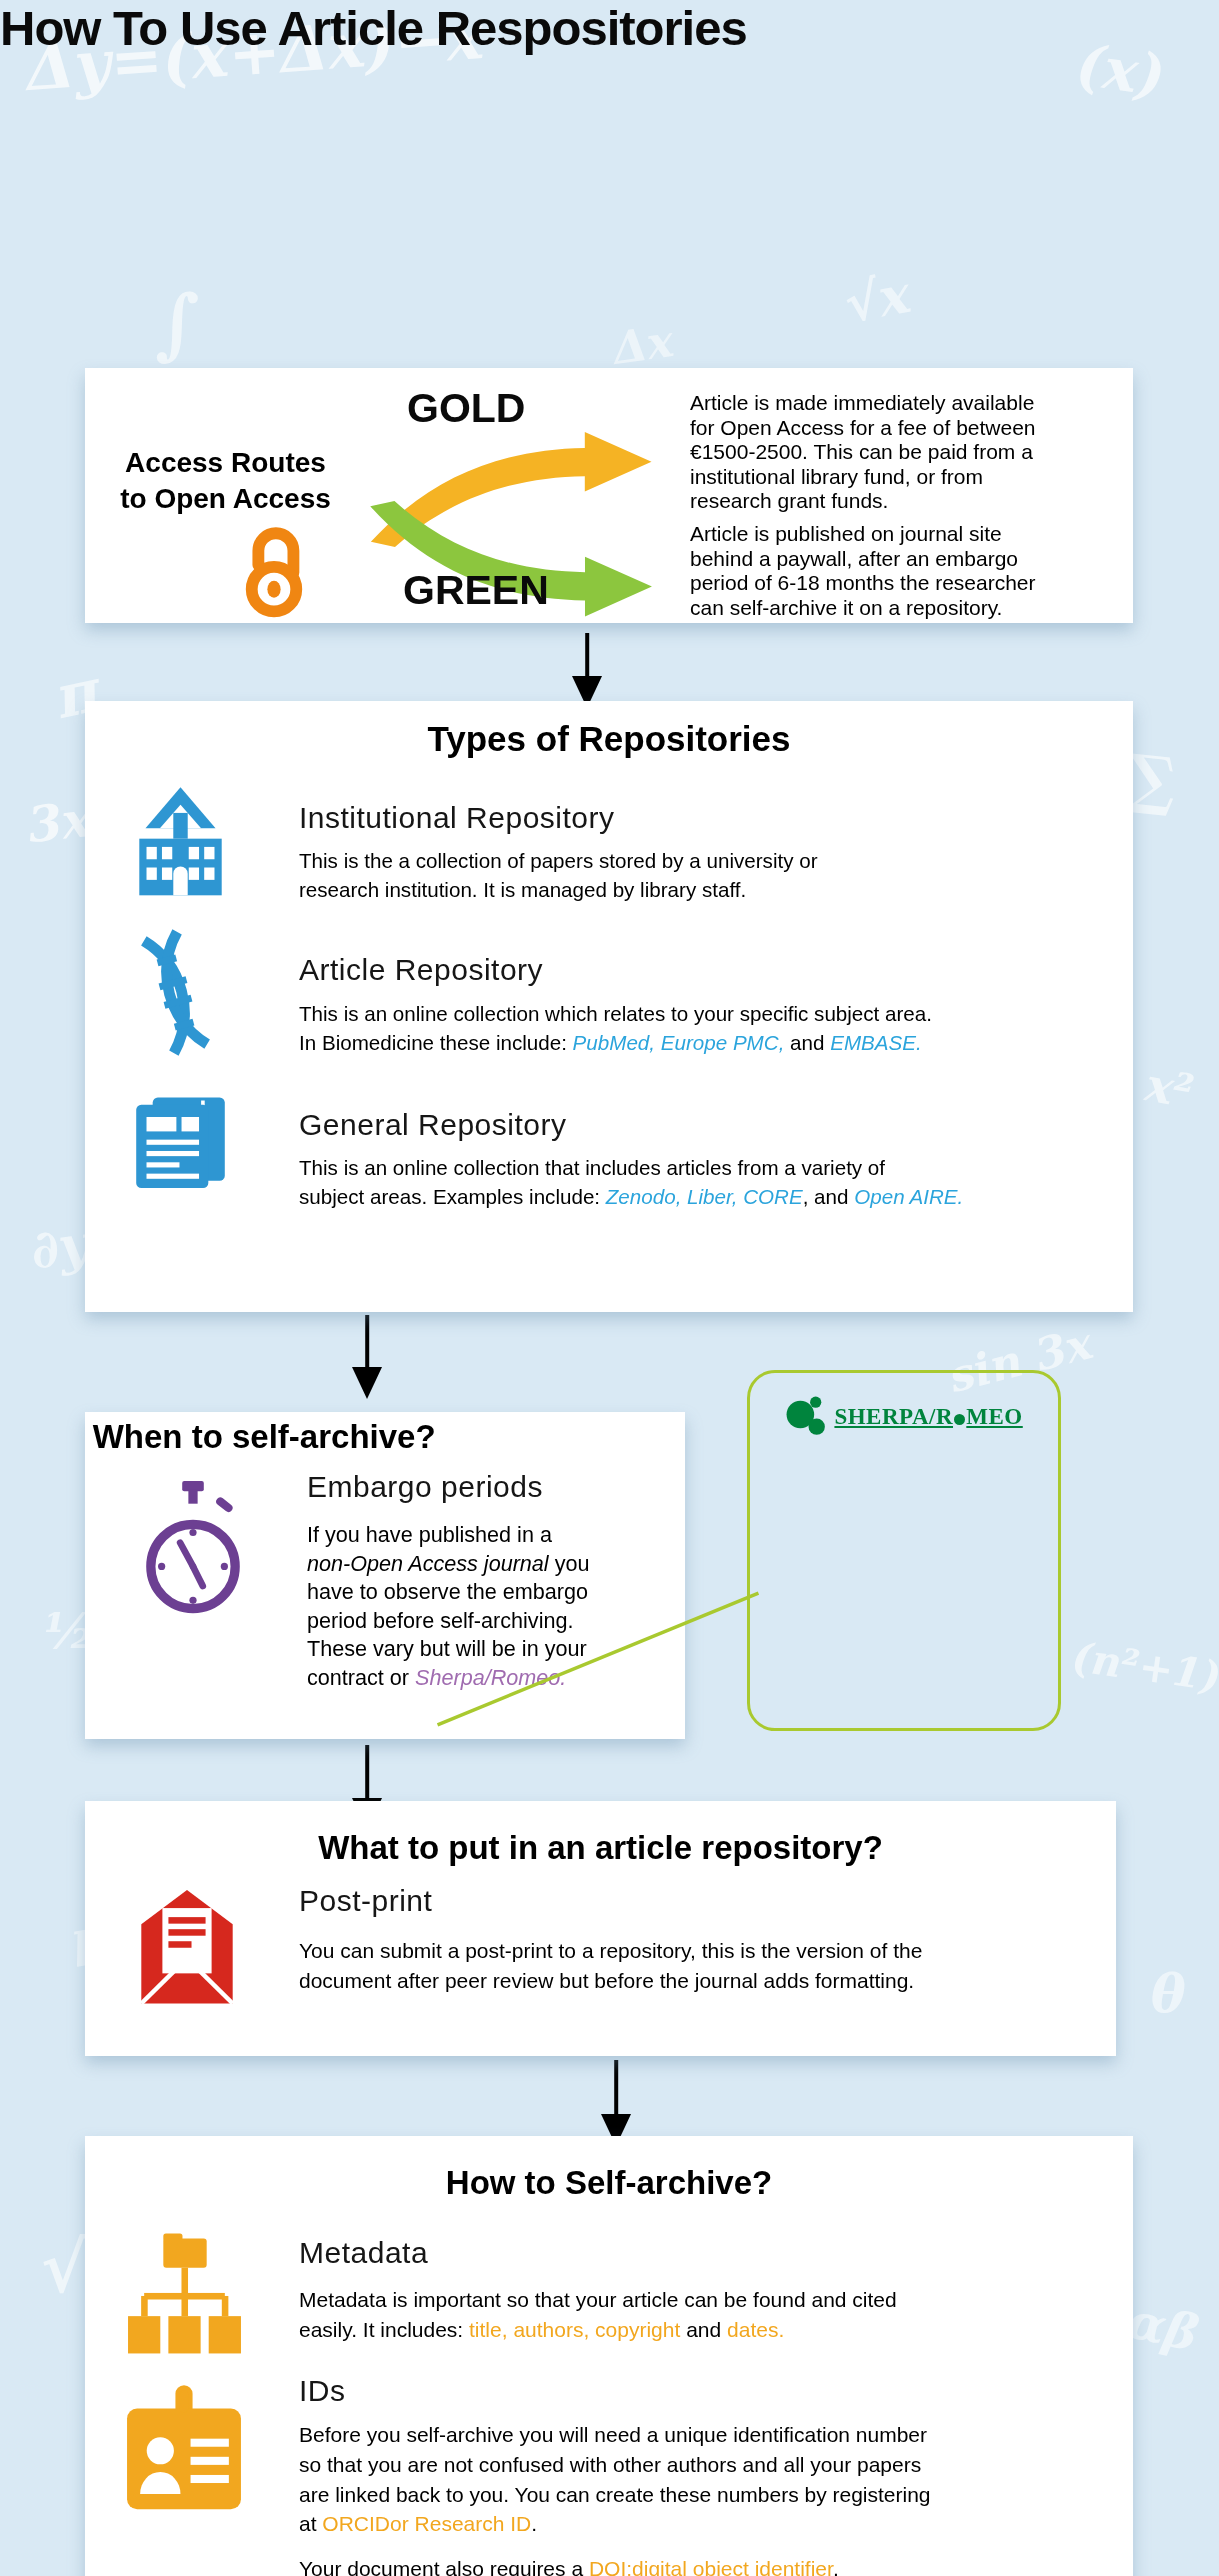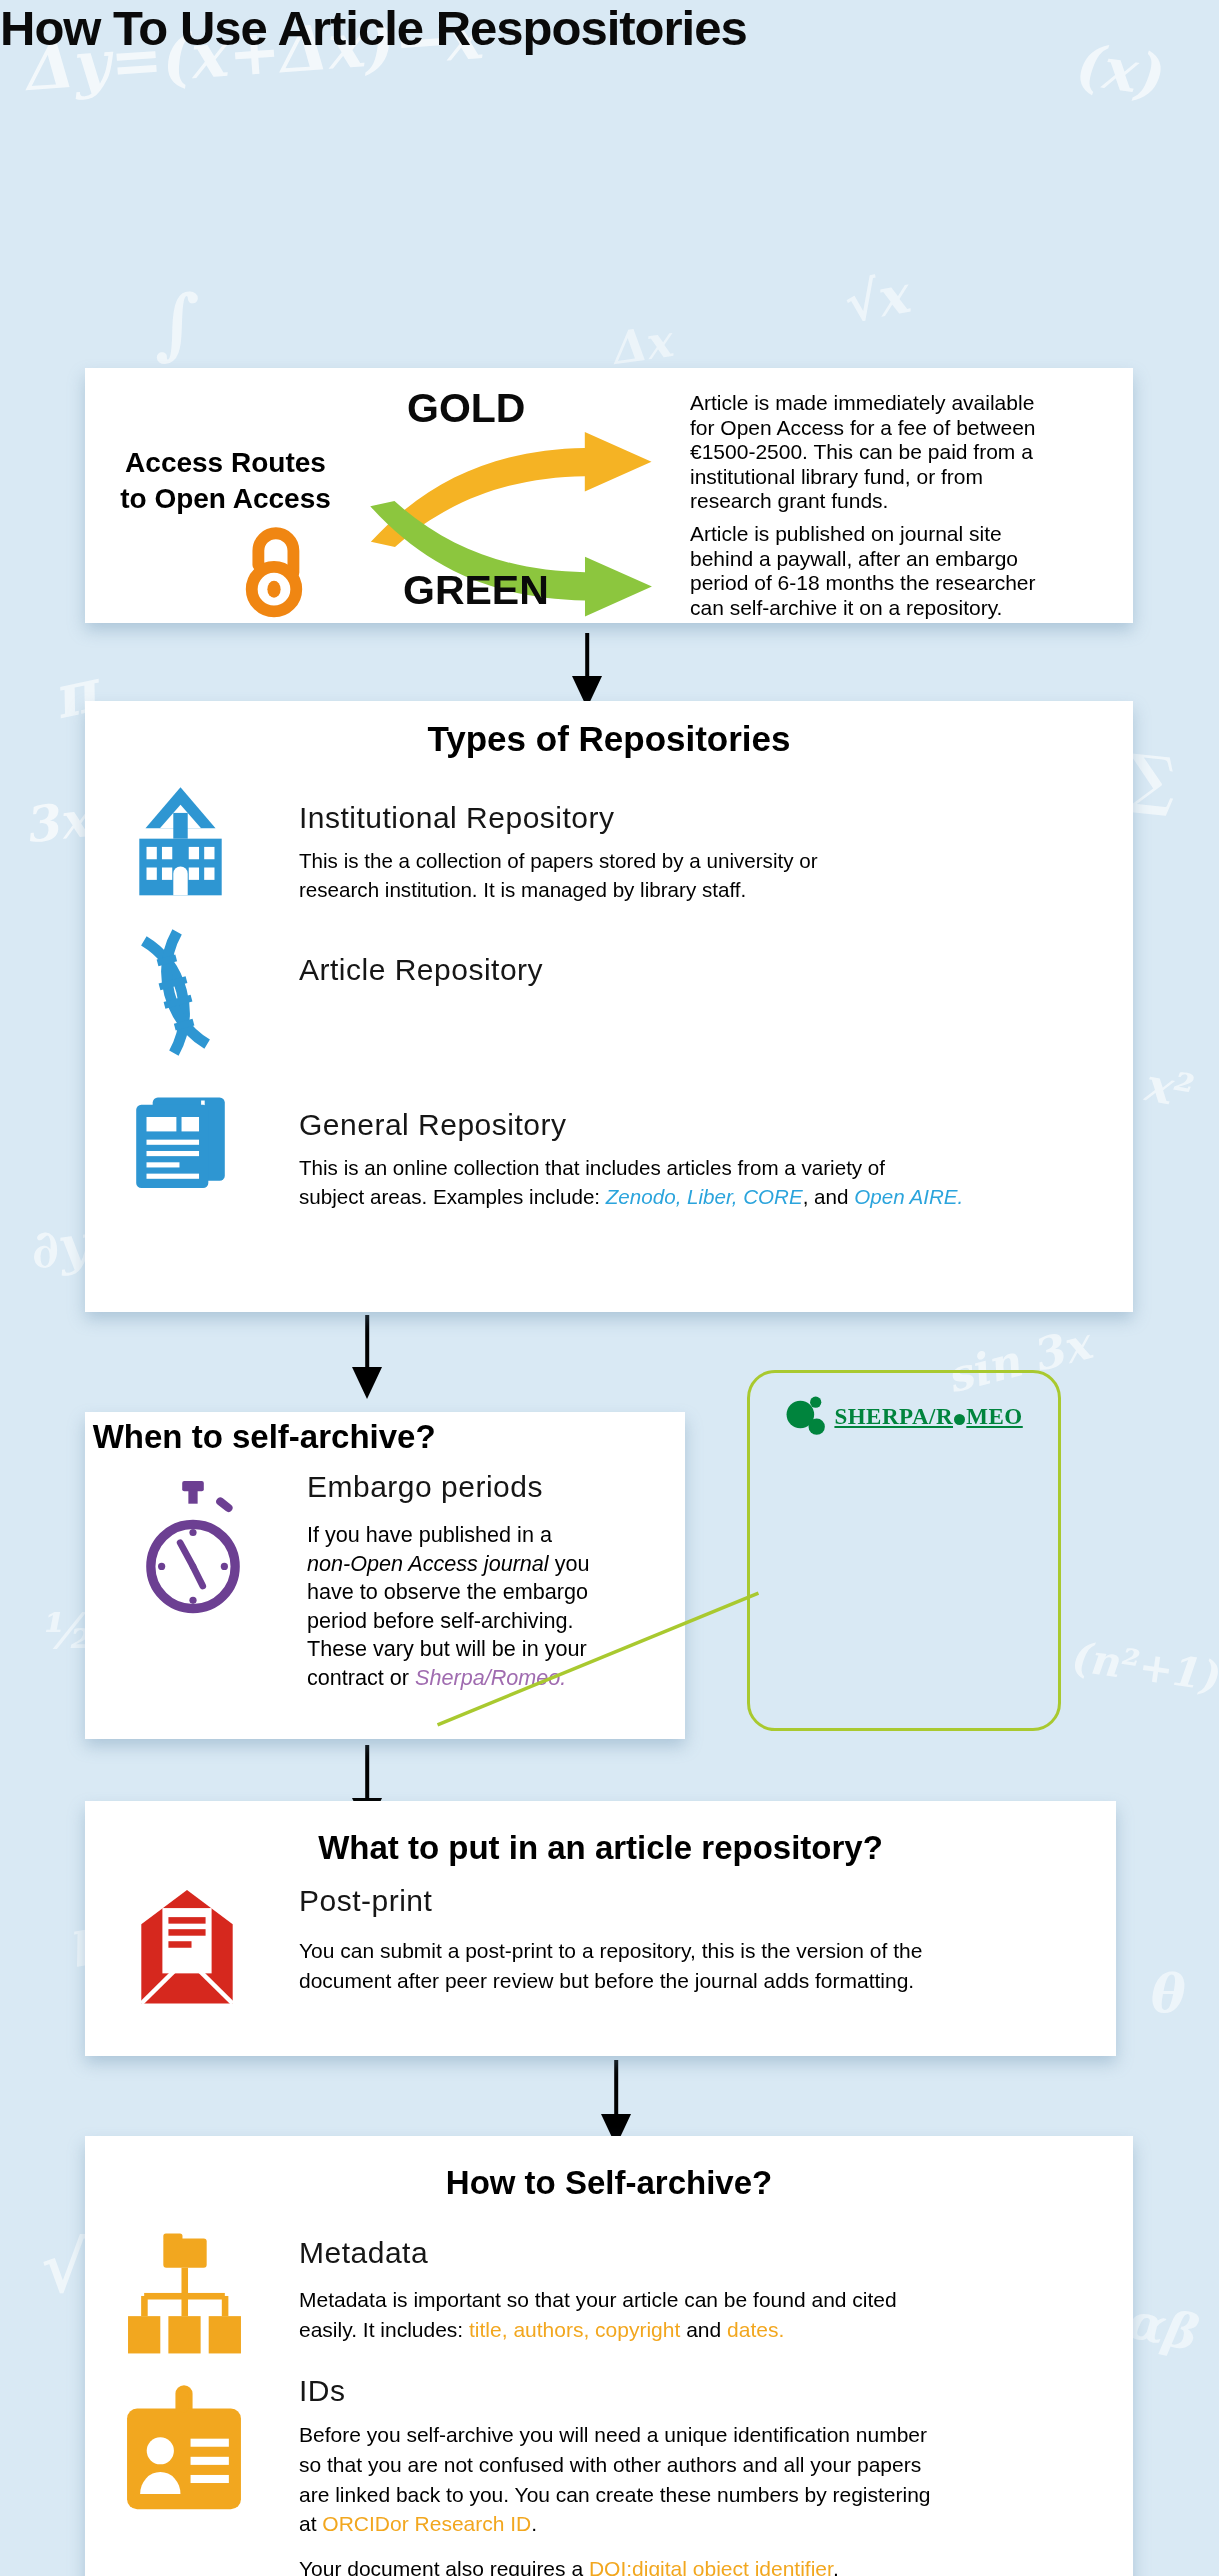--- a/index.html
+++ b/index.html
@@ -146,20 +146,22 @@
       <g transform="rotate(-15 70 120)" stroke="#2e96d2" fill="none">
         <path d="M38,12 C96,72 96,168 38,228" stroke-width="20"></path>
         <path d="M102,12 C44,72 44,168 102,228" stroke-width="20"></path>
         <line x1="52" y1="58" x2="88" y2="58" stroke-width="13"></line>
         <line x1="44" y1="102" x2="96" y2="102" stroke-width="13"></line>
         <line x1="44" y1="138" x2="96" y2="138" stroke-width="13"></line>
         <line x1="52" y1="182" x2="88" y2="182" stroke-width="13"></line>
       </g>
     </svg>
     <h3 class="abs item-heading" style="left:214px;top:252px;">Article Repository</h3>
+    <p class="abs item-body pre" style="left:214px;top:298px;width:804px;"><span>This is an online collection which relates to your specific subject area.
+In Biomedicine these include: </span><span class="seg-blue">PubMed, Europe PMC,</span><span> and </span><span class="seg-blue">EMBASE.</span></p>
 
     <svg class="abs" style="left:44px;top:389px;" width="103" height="106" viewBox="0 0 200 205">
       <rect x="46" y="14" width="140" height="162" rx="10" fill="#2e96d2"></rect>
       <rect x="140" y="20" width="7" height="150" fill="#ffffff"></rect>
       <rect x="14" y="28" width="140" height="162" rx="10" fill="#2e96d2"></rect>
       <rect x="34" y="52" width="58" height="28" fill="#ffffff"></rect>
       <rect x="102" y="52" width="34" height="28" fill="#ffffff"></rect>
       <rect x="34" y="96" width="102" height="10" fill="#ffffff"></rect>
       <rect x="34" y="118" width="102" height="10" fill="#ffffff"></rect>
       <rect x="34" y="140" width="64" height="10" fill="#ffffff"></rect>

